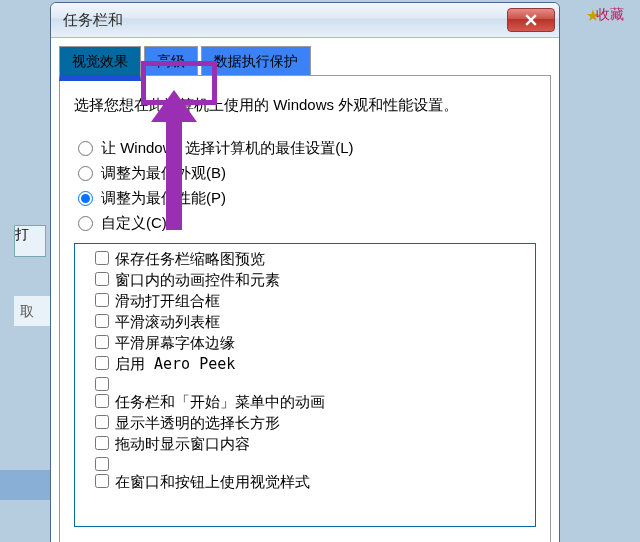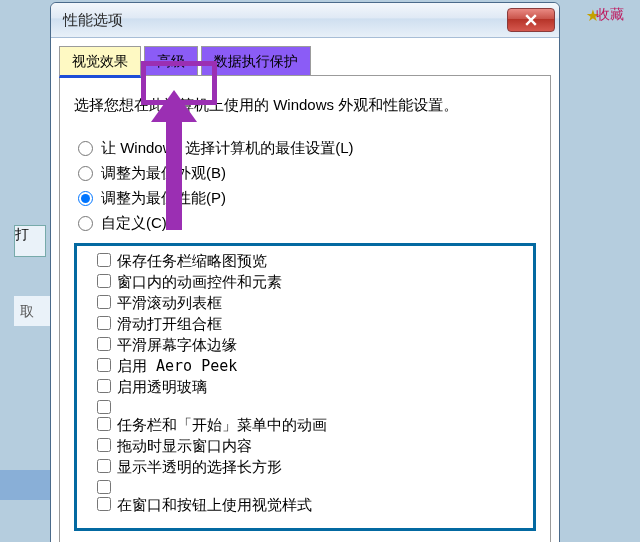--- a/index.html
+++ b/index.html
@@ -26,30 +26,30 @@
   .closebtn{width:46px;height:22px;border:1px solid #8a3b3b;border-radius:4px;
     background:linear-gradient(#e98a83,#c9534a 45%,#b63328 46%,#d5584e);
     display:flex;align-items:center;justify-content:center;cursor:pointer;}
   .closebtn svg{width:12px;height:12px;}
   .client{position:absolute;left:8px;right:8px;top:42px;bottom:0;}
   
   .tabrow{position:relative;height:30px;border-bottom:1px solid #9b9b9b;}
   .tab{display:inline-block;height:28px;line-height:28px;padding:0 12px;
     border:1px solid #9b9b9b;border-bottom:none;background:#fff;margin-right:-1px;
     position:relative;top:1px;cursor:pointer;}
-  .tab.active{background:#fef9c3;z-index:2;border-bottom:3px solid #1d4ed8;}
-  .tab.inactive{background:#8b5cf6;}
+  .tab.active{background:#0369a1;z-index:2;border-bottom:6px solid #1d4ed8;}
+  .tab.inactive{background:#3b82f6;}
   .panel{border:1px solid #9b9b9b;border-top:none;padding:14px 14px 8px 14px;
     height:480px;box-sizing:border-box;}
   .desc{margin:6px 0 24px 0;font-size:15px;}
   .radios{margin-left:4px;}
   .radio{display:flex;align-items:center;margin:6px 0;font-size:15px;}
   .radio input{width:15px;height:15px;margin:0 8px 0 0;}
   
-  .listbox{border:3px solid #0369a1;margin-top:10px;height:274px;overflow:auto;
+  .listbox{border:1px solid #0369a1;margin-top:10px;height:274px;overflow:auto;
     padding:4px 6px;background:#fff;}
   .check{display:flex;align-items:flex-start;margin:1px 0 1px 14px;font-size:15px;
     line-height:20px;font-family:"SimSun","NSimSun",monospace;}
   .check input{width:14px;height:14px;margin:2px 6px 0 0;flex:none;}
   
   .callout{position:absolute;pointer-events:none;z-index:5;}
   .callout .box{position:absolute;left:141px;top:61px;width:66px;height:34px;
     border:5px solid #9b2fb3;}
   .callout .stem{position:absolute;left:166px;top:100px;width:16px;height:130px;
     background:#9b2fb3;}
@@ -63,21 +63,21 @@
 <div class="bg">
   <div class="blob1"></div>
   <div class="blob2">打</div>
   <div class="blob3">取</div>
   <span class="star">★</span>
   <span class="startxt">收藏</span>
 </div>
 
 <div class="win">
   <div class="titlebar">
-    <span class="title">性能选项</span>
+    <span class="title">任务栏和</span>
     <div class="closebtn" title="关闭">
       <svg viewBox="0 0 10 10">
         <path d="M1 1 L9 9 M9 1 L1 9" stroke="#fff" stroke-width="2" fill="none"></path>
       </svg>
     </div>
   </div>
 
   <div class="client">
     <div class="tabrow">
       <span class="tab active">视觉效果</span>
@@ -111,52 +111,48 @@
           <label class="check">
             <input type="checkbox" style="">
             <span>保存任务栏缩略图预览</span>
           </label>
           <label class="check">
             <input type="checkbox" style="">
             <span>窗口内的动画控件和元素</span>
           </label>
           <label class="check">
             <input type="checkbox" style="">
-            <span>平滑滚动列表框</span>
+            <span>滑动打开组合框</span>
           </label>
           <label class="check">
             <input type="checkbox" style="">
-            <span>滑动打开组合框</span>
+            <span>平滑滚动列表框</span>
           </label>
           <label class="check">
             <input type="checkbox" style="">
             <span>平滑屏幕字体边缘</span>
           </label>
           <label class="check">
             <input type="checkbox" style="">
             <span>启用 Aero Peek</span>
           </label>
           <label class="check">
             <input type="checkbox" style="">
-            <span>启用透明玻璃</span>
-          </label>
-          <label class="check">
-            <input type="checkbox" style="">
           </label>
           <label class="check">
             <input type="checkbox" style="">
             <span>任务栏和「开始」菜单中的动画</span>
           </label>
           <label class="check">
             <input type="checkbox" style="">
-            <span>拖动时显示窗口内容</span>
+            <span>显示半透明的选择长方形</span>
           </label>
           <label class="check">
             <input type="checkbox" style="">
-            <span>显示半透明的选择长方形</span>
+            <span>拖动时显示窗口内容</span>
           </label>
           <label class="check">
             <input type="checkbox" style="">
           </label>
           <label class="check">
             <input type="checkbox" style="">
             <span>在窗口和按钮上使用视觉样式</span>
           </label>
         </div>
     </div>

